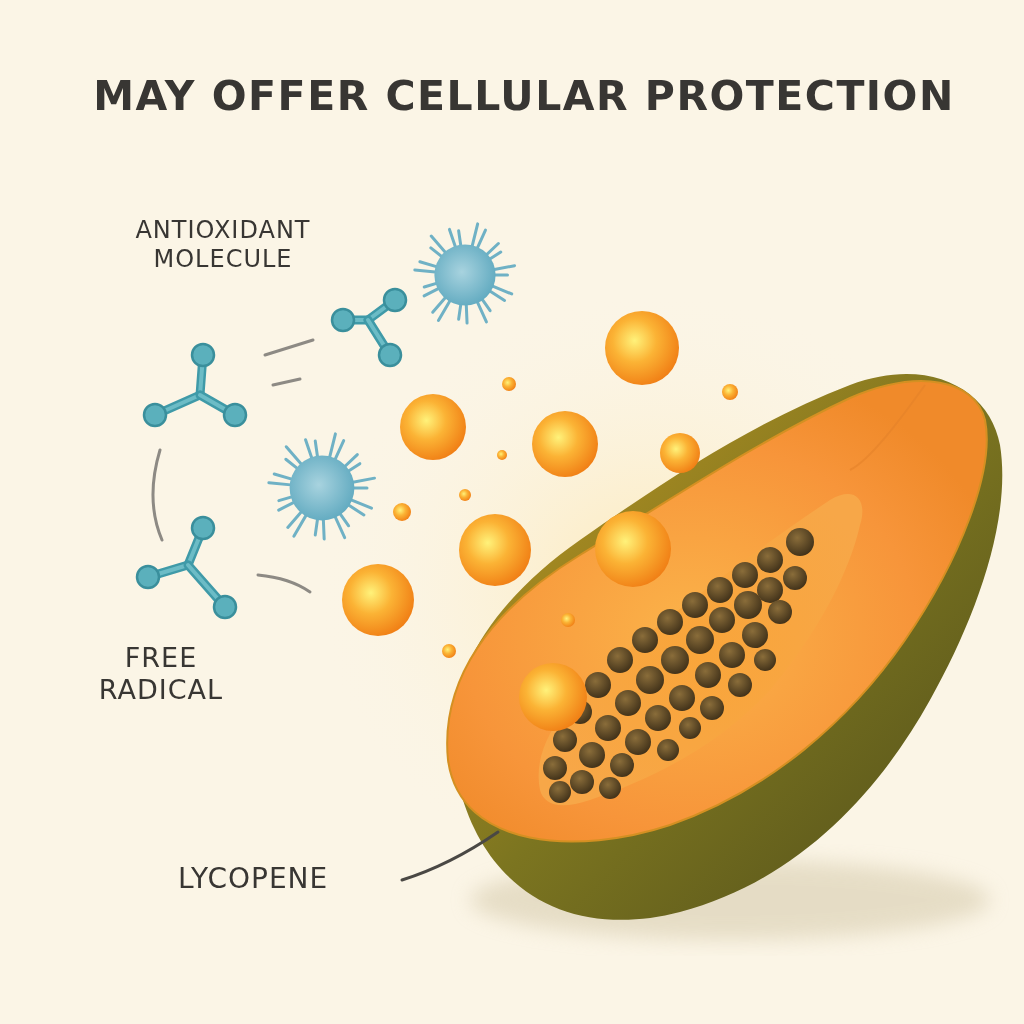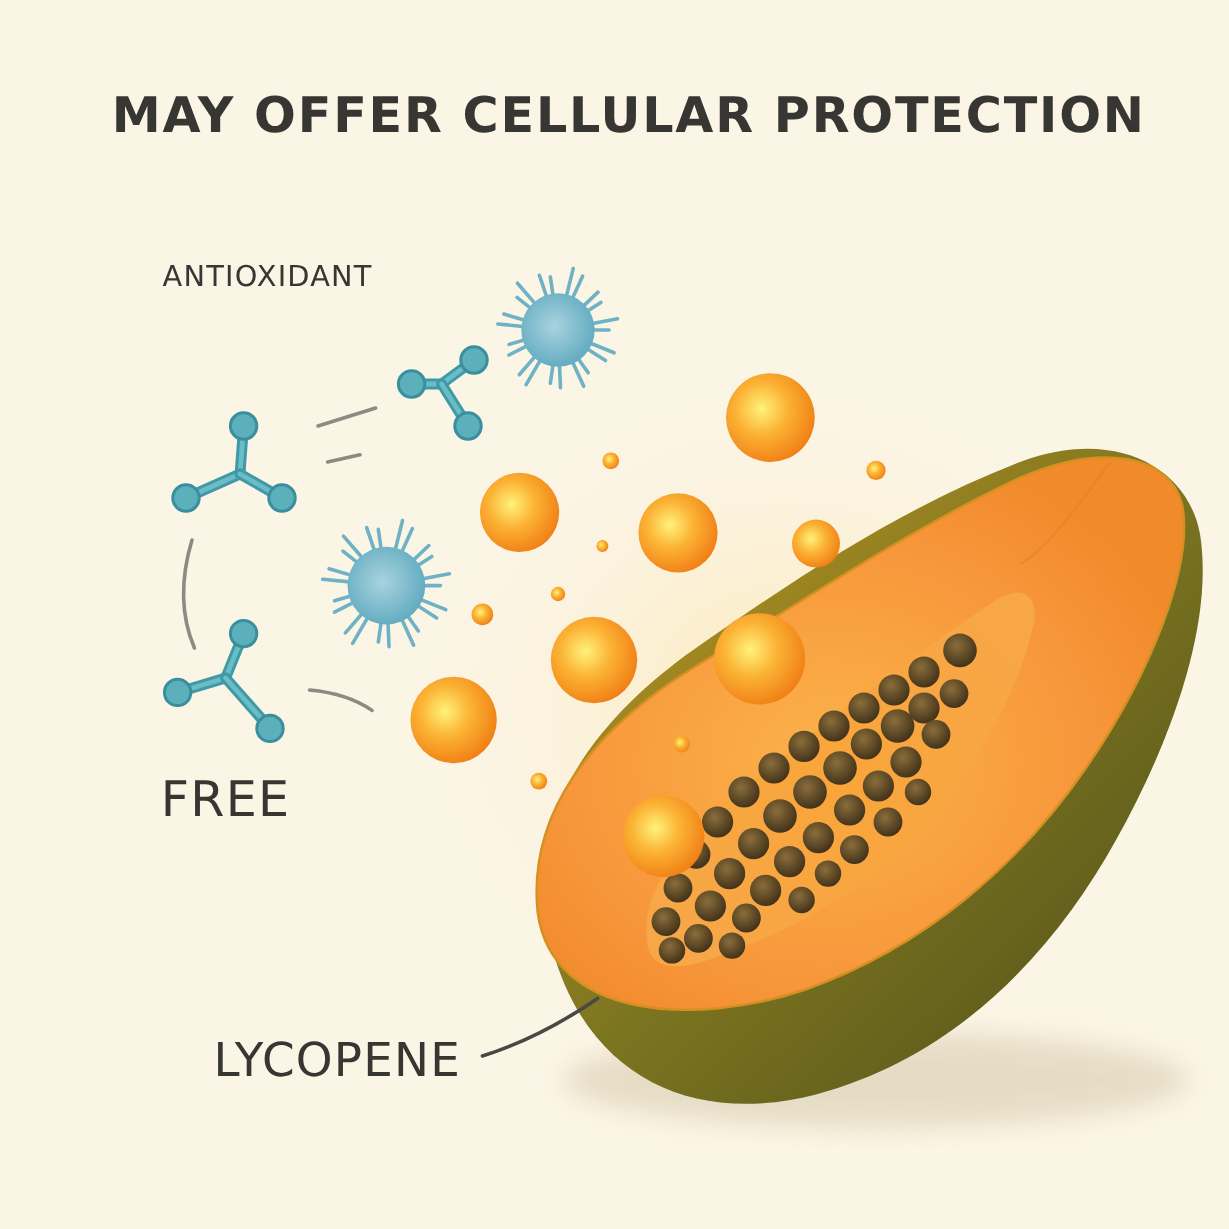--- a/index.html
+++ b/index.html
@@ -1,22 +1,22 @@
 <!DOCTYPE html>
 <html><head>
 <meta charset="utf-8">
 <style>
   html, body { margin:0; padding:0; }
   body { width:1024px; height:1024px; background:#fbf5e6; overflow:hidden; position:relative; font-family:"DejaVu Sans", sans-serif; }
   #canvas { position:absolute; left:0; top:0; width:1024px; height:1024px; }
   .label { position:absolute; color:#383633; font-family:"DejaVu Sans", sans-serif; letter-spacing:1px; text-align:center; line-height:1.2; }
   .title { left:0; width:1048px; top:72px; font-size:41px; font-weight:bold; letter-spacing:1.5px; }
   .antiox { left:88px; width:270px; top:216px; font-size:24px; }
-  .freerad { left:103px; width:170px; top:642px; font-size:41px; }
-  .lyco { left:178px; top:862px; font-size:39px; }
+  .freerad { left:76px; width:170px; top:642px; font-size:27px; }
+  .lyco { left:178px; top:862px; font-size:28px; }
 </style>
 </head>
 <body>
 
 <svg id="canvas" viewBox="0 0 1024 1024" xmlns="http://www.w3.org/2000/svg">
   <defs>
     <radialGradient id="bg-glow" cx="0.55" cy="0.55" r="0.5">
       <stop offset="0" stop-color="#fde9b8"></stop>
       <stop offset="1" stop-color="#fbf5e6" stop-opacity="0"></stop>
     </radialGradient>
@@ -217,19 +217,21 @@
         <circle cx="148" cy="577" r="11" fill="#5bb0bc" stroke="#3a8f9c" stroke-width="2.5"></circle>
         <circle cx="225" cy="607" r="11" fill="#5bb0bc" stroke="#3a8f9c" stroke-width="2.5"></circle>
       </g>
     </g>
 </svg>
 
 <div class="label title">MAY OFFER CELLULAR PROTECTION</div>
 
 <div class="label antiox">
   <div>ANTIOXIDANT</div>
+  <div>MOLECULE</div>
 </div>
 
 <div class="label freerad">
   <div>FREE</div>
+  <div>RADICAL</div>
 </div>
 
 <div class="label lyco">LYCOPENE</div>
 
 </body></html>

